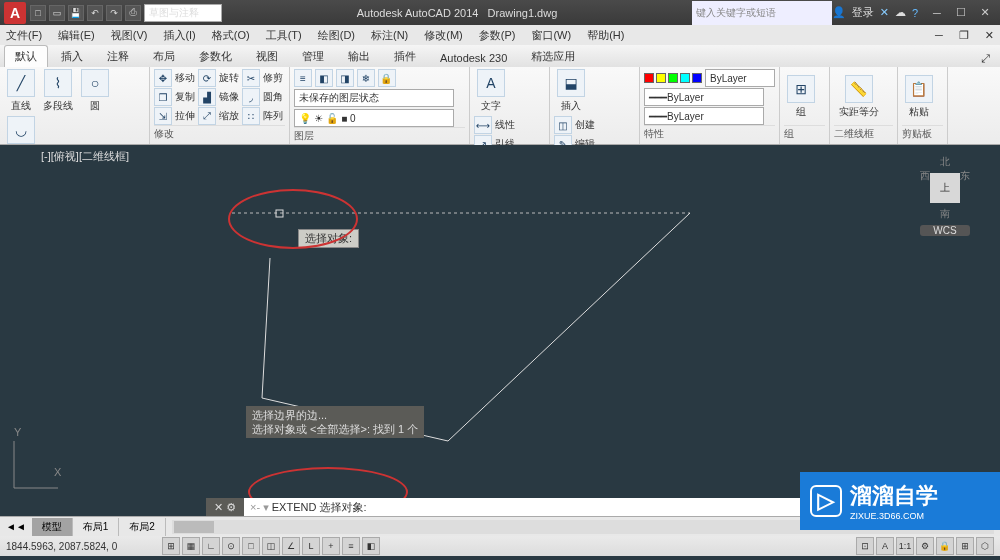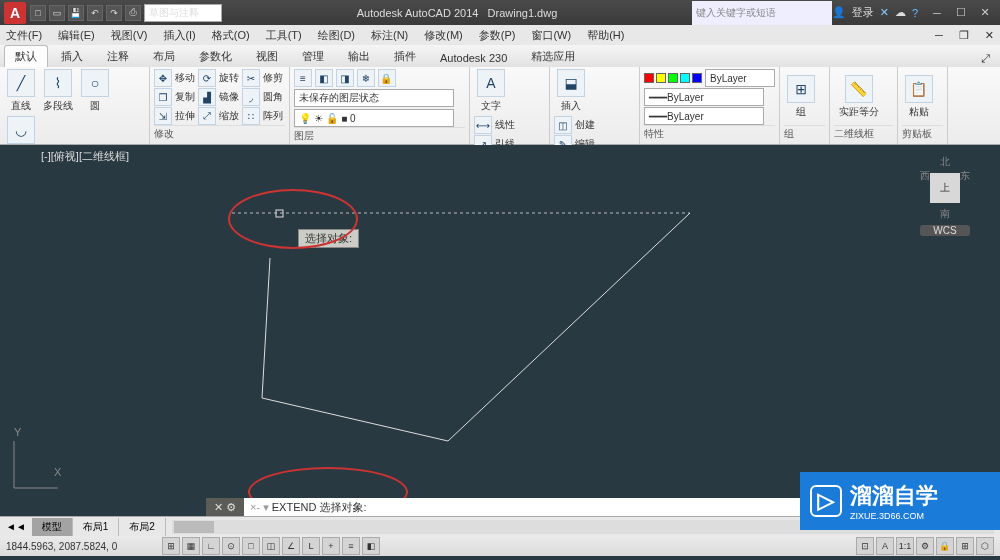--- a/index.html
+++ b/index.html
@@ -306,20 +306,24 @@
         <div class="face">上</div>
         <span>东</span>
       </div>
     <div>南</div>
     <div style="background:#555;color:#ddd;margin-top:4px;border-radius:3px">WCS</div>
   </div>
   <div class="ucs">
     <div style="margin-bottom:28px">Y</div>
     <div style="margin-left:40px">X</div>
   </div>
+  <div class="cmdhist">
+    <div>选择边界的边...</div>
+    <div>选择对象或 &lt;全部选择&gt;: 找到 1 个</div>
+  </div>
 </div>
 
 <div class="cmdline">
   <div class="handle">✕ ⚙</div>
   <div class="txt"><span style="color:#999">×- ▾</span> <span>EXTEND 选择对象:</span></div>
 </div>
 
 <div class="modeltabs">
   <span style="padding:0 6px">◄◄</span>
   <div class="mt active">模型</div>

